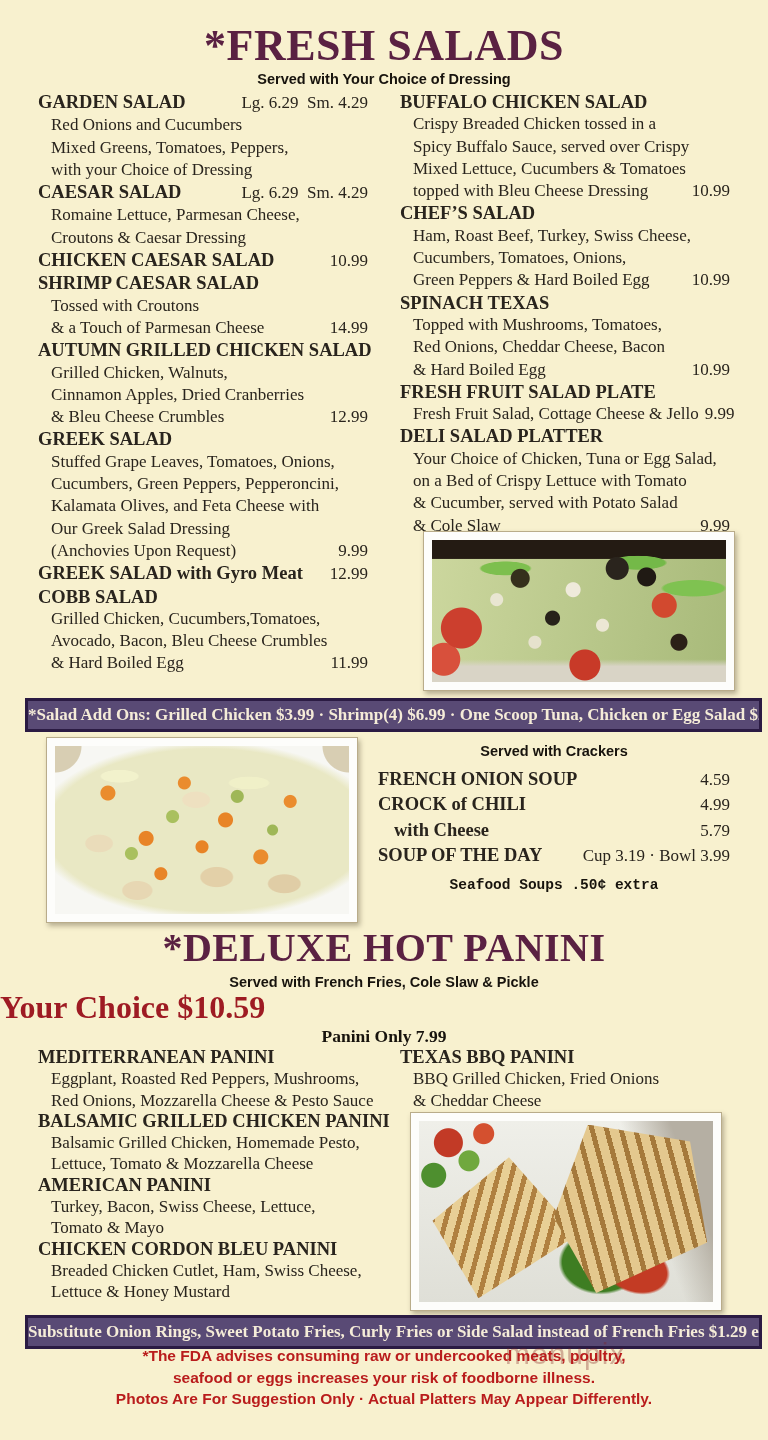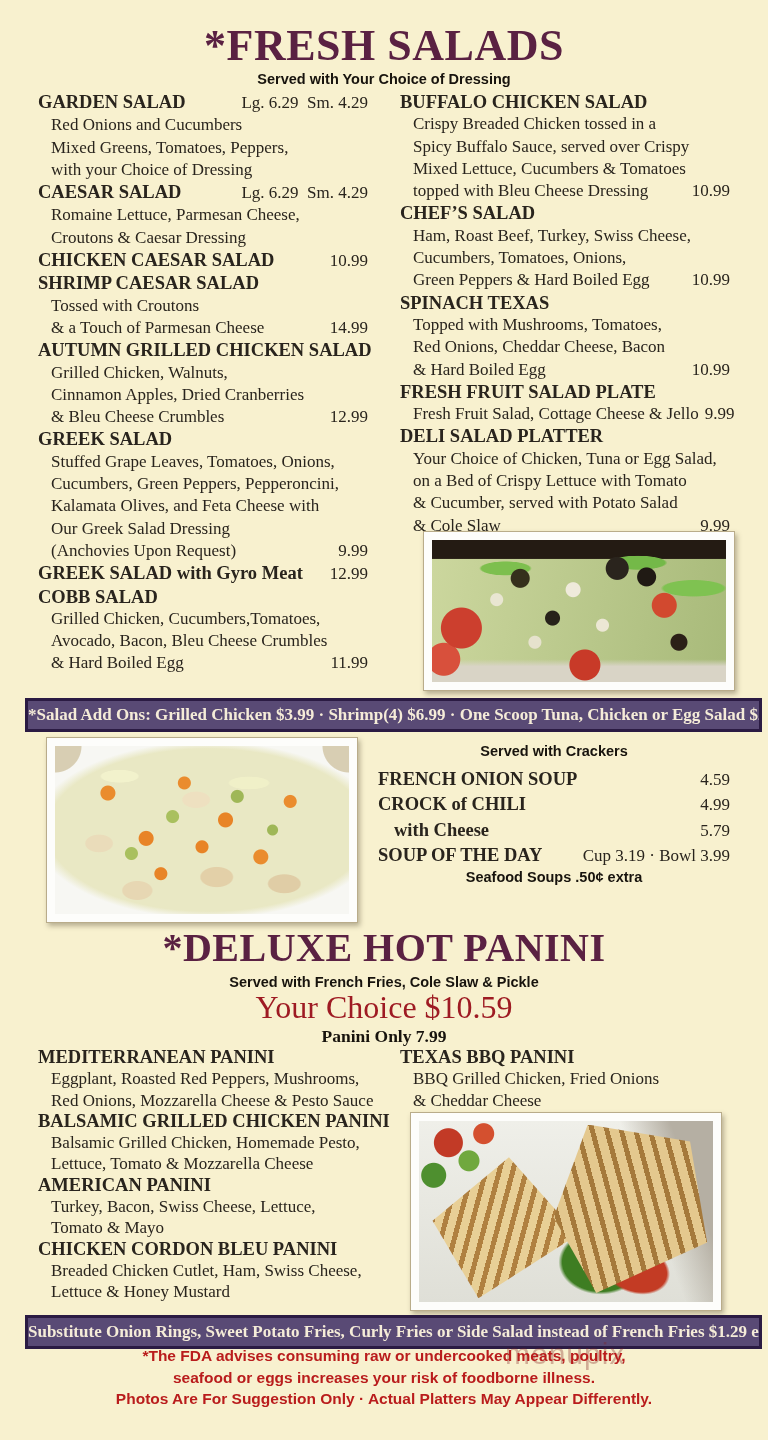--- a/index.html
+++ b/index.html
@@ -33,25 +33,25 @@
   .desc-row .desc-text{white-space:nowrap;}
   .item-price{font-weight:normal;font-size:17px;white-space:pre;padding-left:6px;}
   .indent{padding-left:16px;}
   #panini-col-left .row,#panini-col-right .row{line-height:21.3px;}
   
   #soups{left:378px;top:738px;width:352px;}
   #soups-title{position:static;text-align:center;font-weight:bold;color:#5a2142;font-size:40px;line-height:40px;}
   #soups-sub{position:static;text-align:center;font-weight:bold;color:#17130d;font-family:"Liberation Sans", sans-serif;font-size:14.5px;margin-top:5px;}
   #soups-list{margin-top:8px;}
   #soups-list .row{line-height:24.4px;}
-  #soups-note{text-align:center;font-weight:bold;color:#17130d;font-family:Liberation Sans, sans-serif;font-size:14.5px;}
+  #soups-note{text-align:center;font-weight:bold;color:#17130d;font-family:Liberation Mono, monospace;font-size:14.5px;margin-top:8px;}
   
   #panini-title{top:928px;font-size:40px;line-height:40px;}
   #panini-sub{top:974px;}
-  #panini-choice{top:990px;left:0;right:0;text-align:center;font-weight:normal;color:#9e1b23;font-size:32px;line-height:34px;}
+  #panini-choice{top:990px;left:0;right:0;text-align:left;font-weight:bold;color:#9e1b23;font-size:32px;line-height:34px;}
   #panini-only{top:1026px;left:0;right:0;text-align:center;font-weight:bold;color:#17130d;font-size:17.5px;}
   
   .banner{
     background:#594a75;border:3px solid #2b1b43;color:#f5ecd8;
     text-align:center;font-weight:bold;font-size:17px;line-height:28px;
     box-sizing:border-box;height:34px;white-space:nowrap;overflow:hidden;
   }
   #addons-banner{left:25px;top:698px;width:737px;}
   #substitute-banner{left:25px;top:1315px;width:737px;}
   

